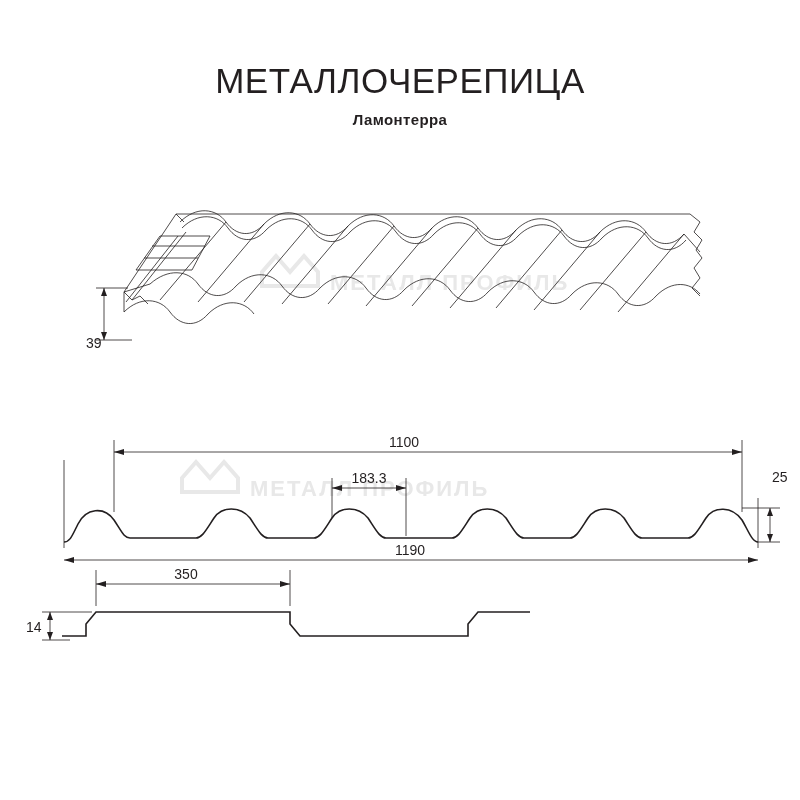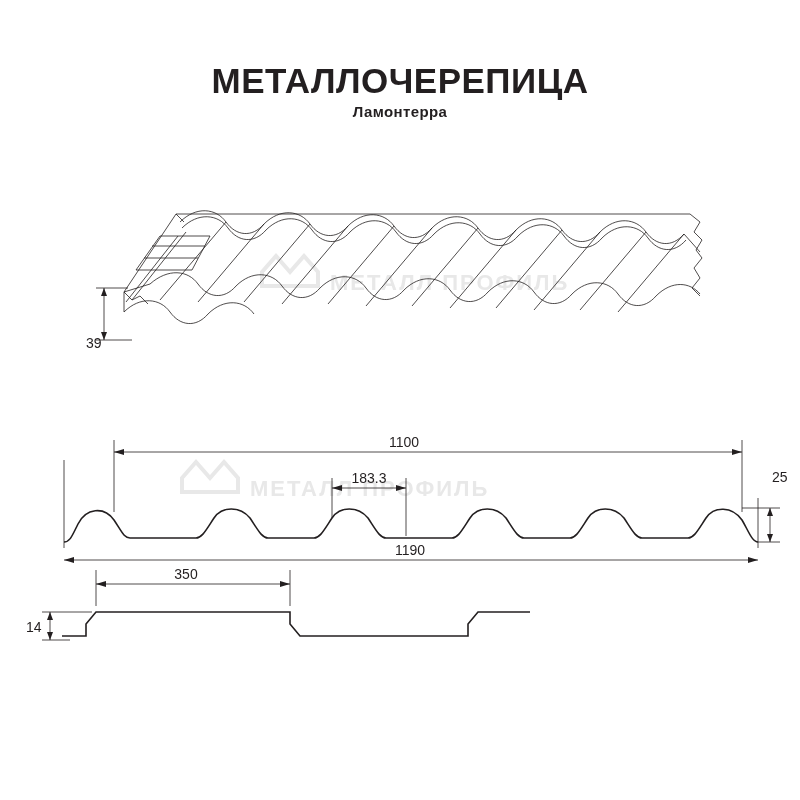--- a/index.html
+++ b/index.html
@@ -22,27 +22,27 @@
   }
   .title-block {
     position: absolute;
     left: 0;
     top: 62px;
     width: 800px;
     text-align: center;
   }
   .title {
     font-size: 35px;
-    font-weight: bold;
+    font-weight: normal;
     letter-spacing: 0.5px;
     line-height: 1.1;
     color: #231f20;
   }
   .subtitle {
-    margin-top: 2px;
+    margin-top: 10px;
     font-size: 15px;
     font-weight: bold;
     letter-spacing: 0.4px;
     color: #231f20;
   }
   svg.drawing {
     position: absolute;
     left: 0;
     top: 0;
     width: 800px;

